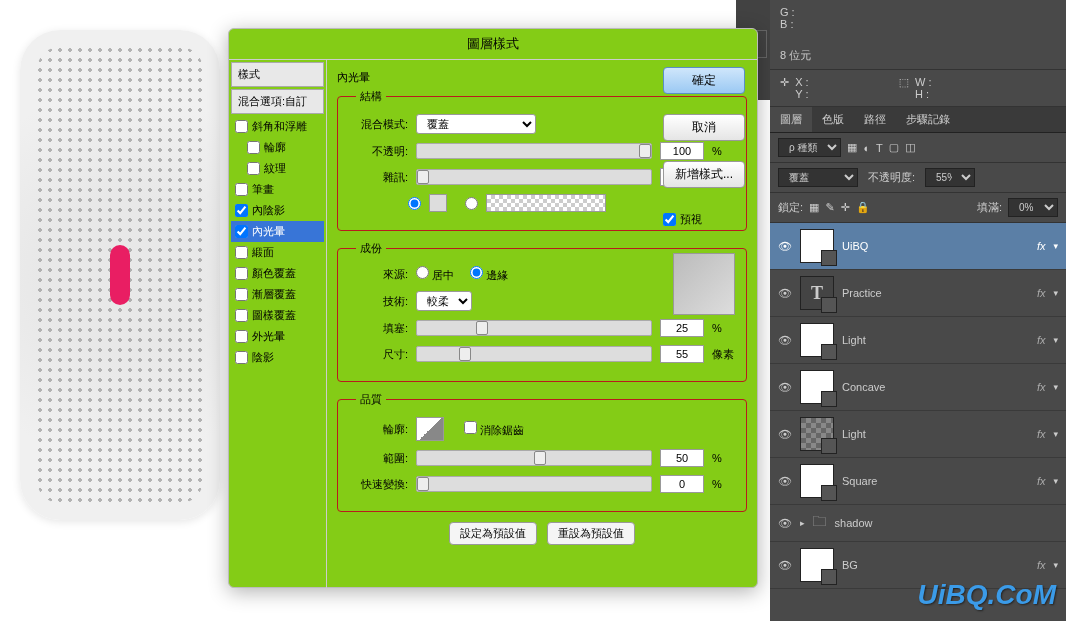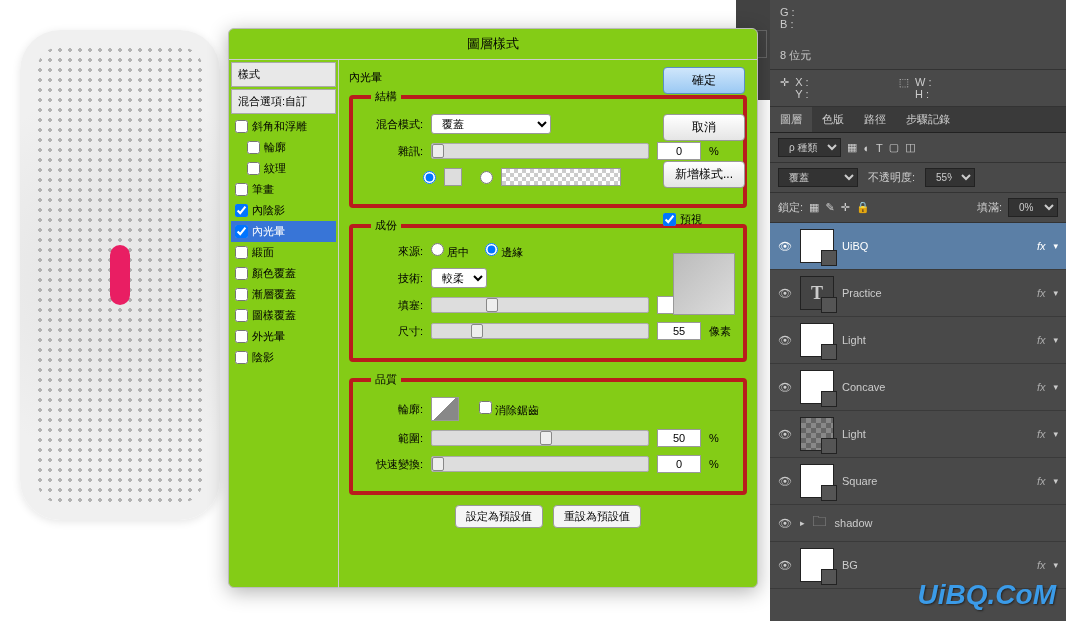--- a/index.html
+++ b/index.html
@@ -7,28 +7,28 @@
     
     .canvas-bg { position: absolute; left: 0; top: 0; width: 770px; height: 621px; background: #fff; }
     .speaker-icon { position: absolute; left: 20px; top: 30px; width: 200px; height: 490px; background: radial-gradient(circle at center, #e8e8e8 30%, #f0f0f0 70%); border-radius: 40px; box-shadow: 0 2px 8px rgba(0,0,0,0.1); overflow: hidden; }
     .speaker-pattern { position: absolute; inset: 15px; background: radial-gradient(circle, #999 2px, transparent 2px); background-size: 10px 10px; opacity: 0.7; border-radius: 30px; }
     .speaker-center { position: absolute; left: 50%; top: 50%; width: 20px; height: 60px; background: #e91e63; transform: translate(-50%, -50%); border-radius: 10px; }
 
     .dialog { position: absolute; left: 228px; top: 28px; width: 530px; height: 560px; background: #84cc16; border: 1px solid #bbb; border-radius: 6px; box-shadow: 0 4px 20px rgba(0,0,0,0.3); }
     .dialog-title { text-align: center; padding: 6px; font-size: 13px; border-bottom: 1px solid #ccc; }
     .dialog-body { display: flex; height: calc(100% - 30px); }
     
-    .styles-panel { width: 110px; border-right: 1px solid #ccc; padding: 2px; }
+    .styles-panel { width: 98px; border-right: 1px solid #ccc; padding: 2px; }
     .style-header { border: 1px solid #aaa; padding: 4px 6px; font-size: 11px; background: #e8e8e8; margin-bottom: 2px; }
     .style-item { padding: 3px 4px; font-size: 11px; display: flex; align-items: center; gap: 4px; }
     .style-item.selected { background: #3875d7; color: white; }
     .style-item input { margin: 0; }
 
     .options-panel { flex: 1; padding: 10px; }
-    .fieldset { border: 4px solid #b91c1c; border-radius: 4px; padding: 10px; margin-bottom: 10px; font-size: 11px; }
+    .fieldset { border: 1px solid #b91c1c; border-radius: 4px; padding: 10px; margin-bottom: 10px; font-size: 11px; }
     .fieldset-legend { font-size: 11px; padding: 0 4px; margin-left: 8px; }
     .option-row { display: flex; align-items: center; gap: 8px; margin-bottom: 8px; }
     .option-label { width: 60px; text-align: right; }
     .slider-track { flex: 1; height: 16px; background: #ddd; border: 1px solid #aaa; border-radius: 2px; position: relative; }
     .slider-thumb { position: absolute; width: 12px; height: 14px; background: #eee; border: 1px solid #888; border-radius: 2px; top: 0; }
     .num-input { width: 44px; padding: 2px; border: 1px solid #999; font-size: 11px; text-align: center; }
     .unit { font-size: 11px; width: 24px; }
     .select { padding: 2px 6px; border: 1px solid #999; background: #fff; font-size: 11px; border-radius: 3px; }
     .radio-row { display: flex; gap: 16px; align-items: center; }
     .bottom-buttons { display: flex; gap: 10px; justify-content: center; margin-top: 6px; }
@@ -144,20 +144,28 @@
     <div class="options-panel">
       <div style="font-size:11px;margin-bottom:4px">內光暈</div>
 
       <fieldset class="fieldset">
         <legend class="fieldset-legend">結構</legend>
         <div class="option-row">
           <span class="option-label">混合模式:</span>
           <select class="select" style="width:120px"><option>覆蓋</option></select>
         </div>
         <div class="option-row">
+          <span class="option-label">不透明:</span>
+          <div class="slider-track">
+              <div class="slider-thumb" style="left:calc(100% - 12px)"></div>
+            </div>
+          <input class="num-input" value="100" style="">
+          <span class="unit">%</span>
+        </div>
+        <div class="option-row">
           <span class="option-label">雜訊:</span>
           <div class="slider-track">
               <div class="slider-thumb" style="left:0"></div>
             </div>
           <input class="num-input" value="0" style="">
           <span class="unit">%</span>
         </div>
         <div class="option-row" style="padding-left:60px">
           <input type="radio" checked="" style="">
           <div style="width:18px;height:18px;border:1px solid #999;background:#ddd"></div>

